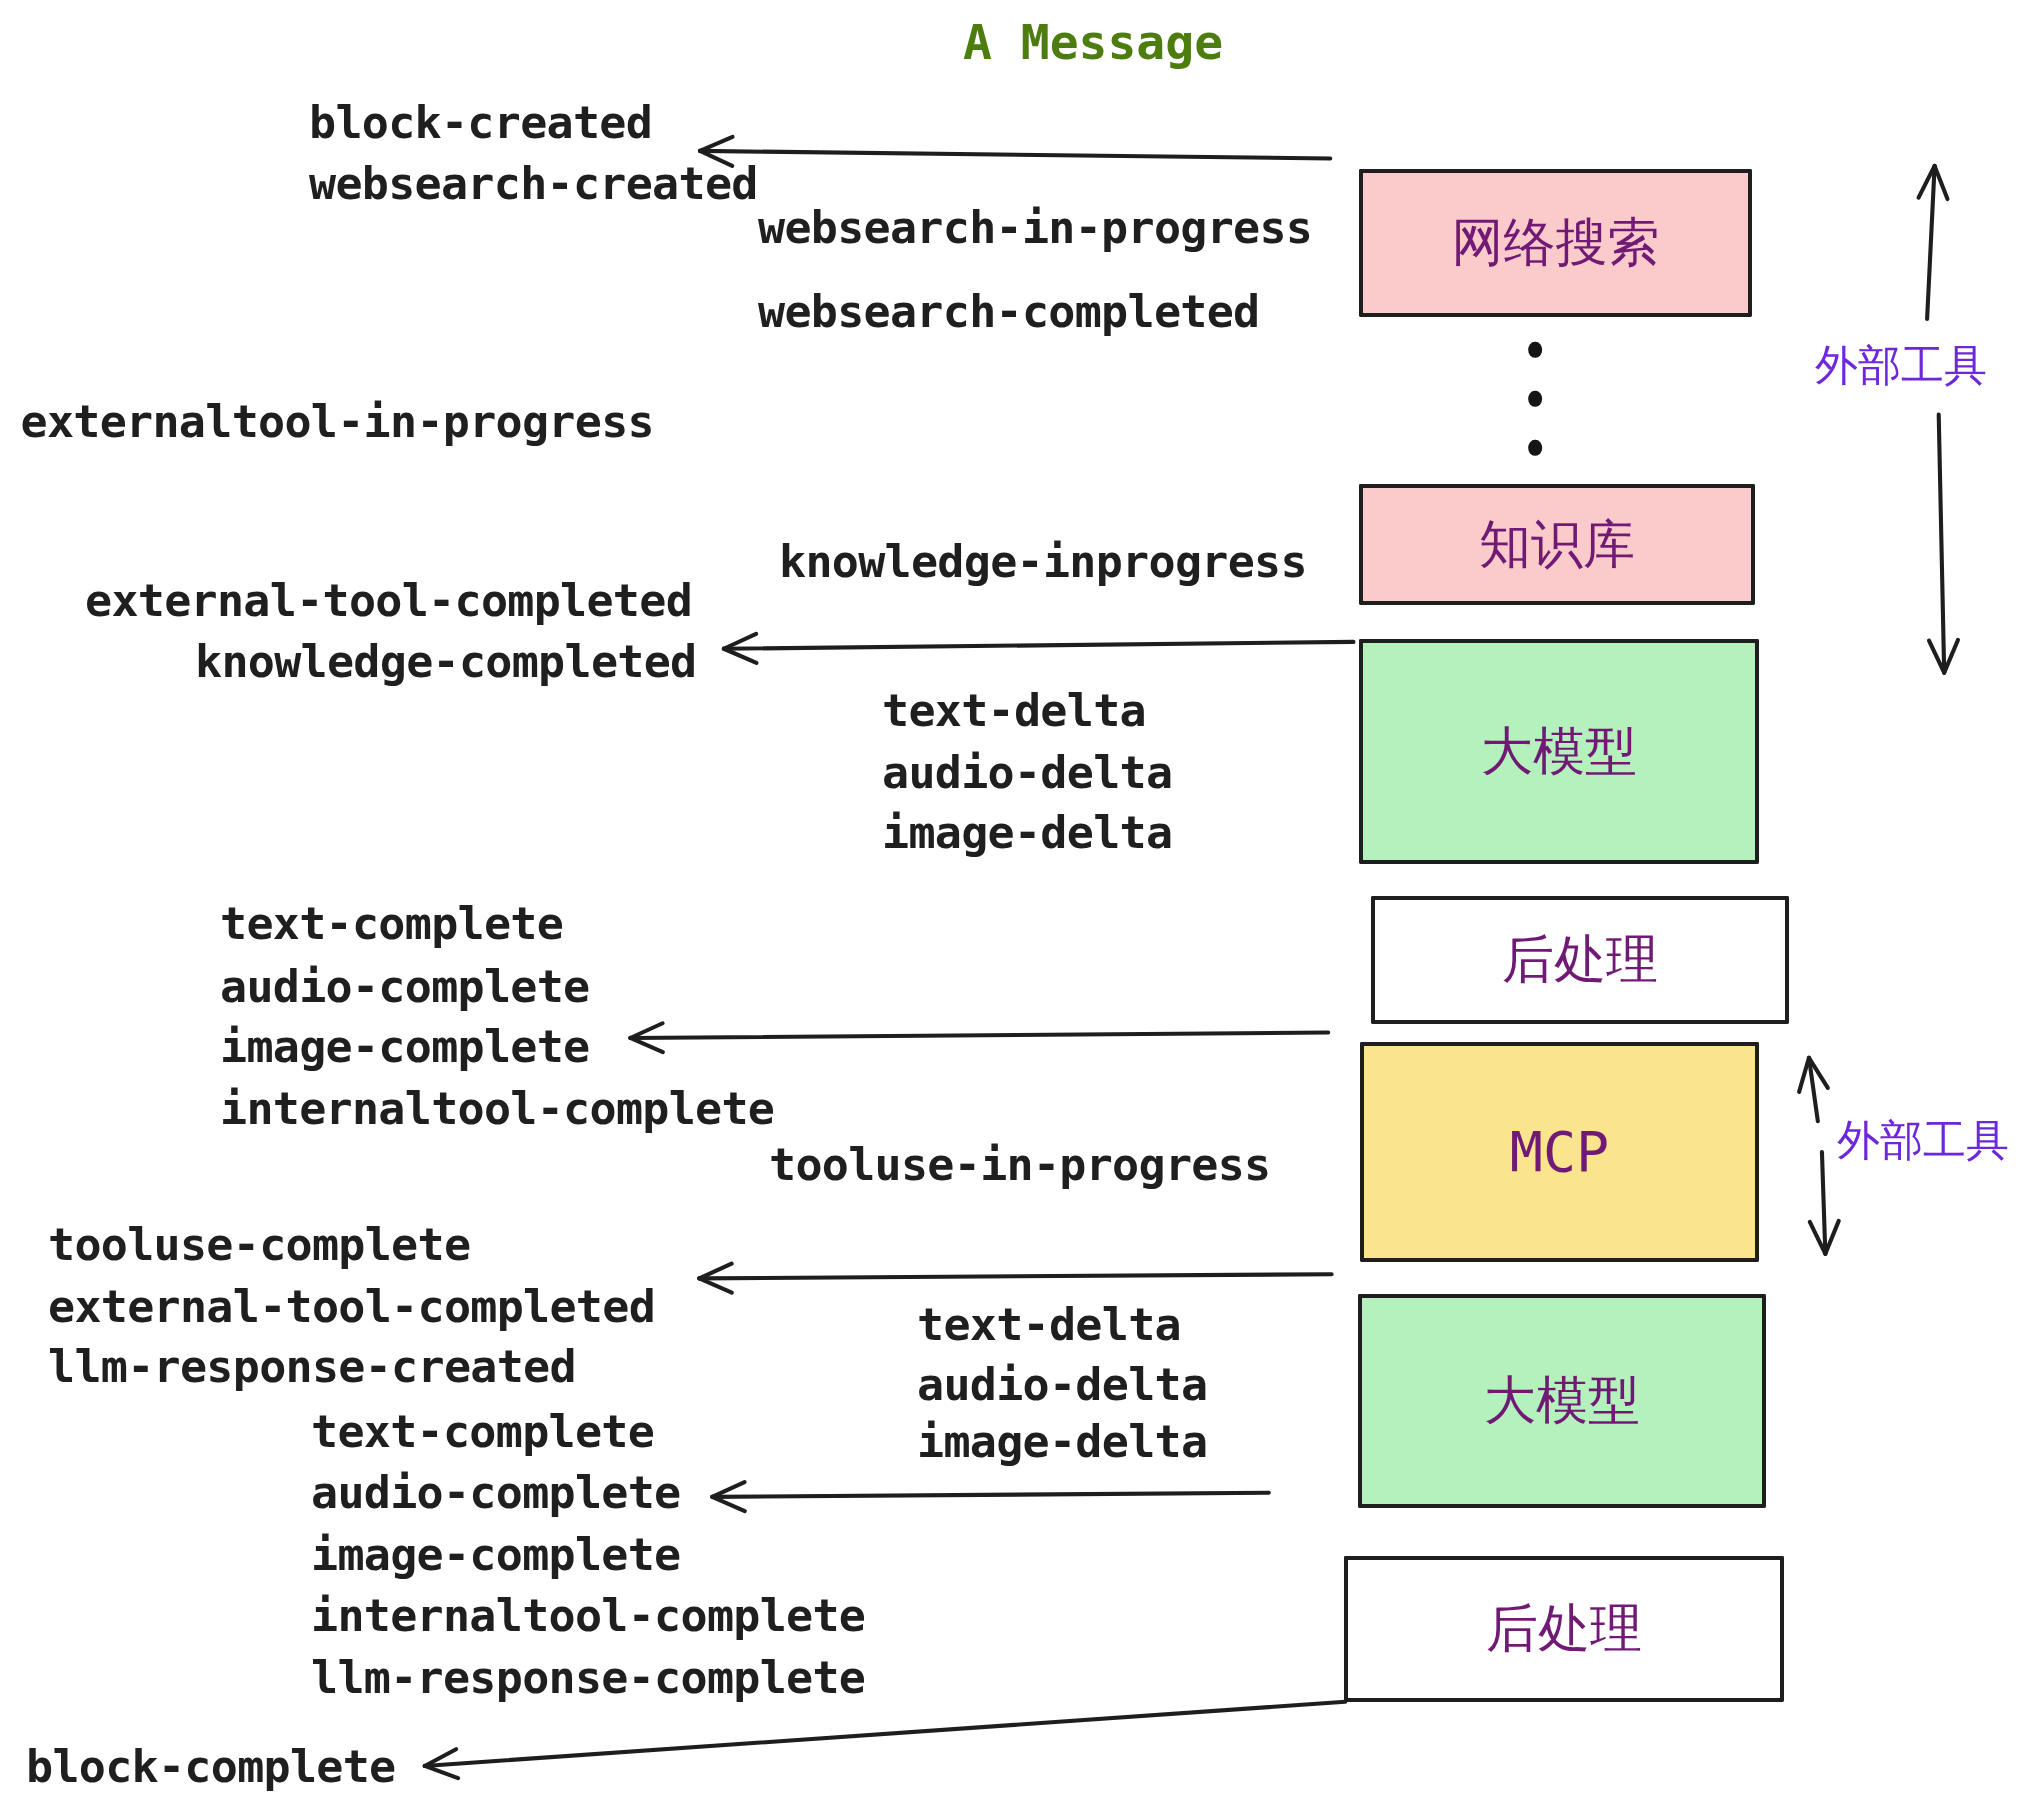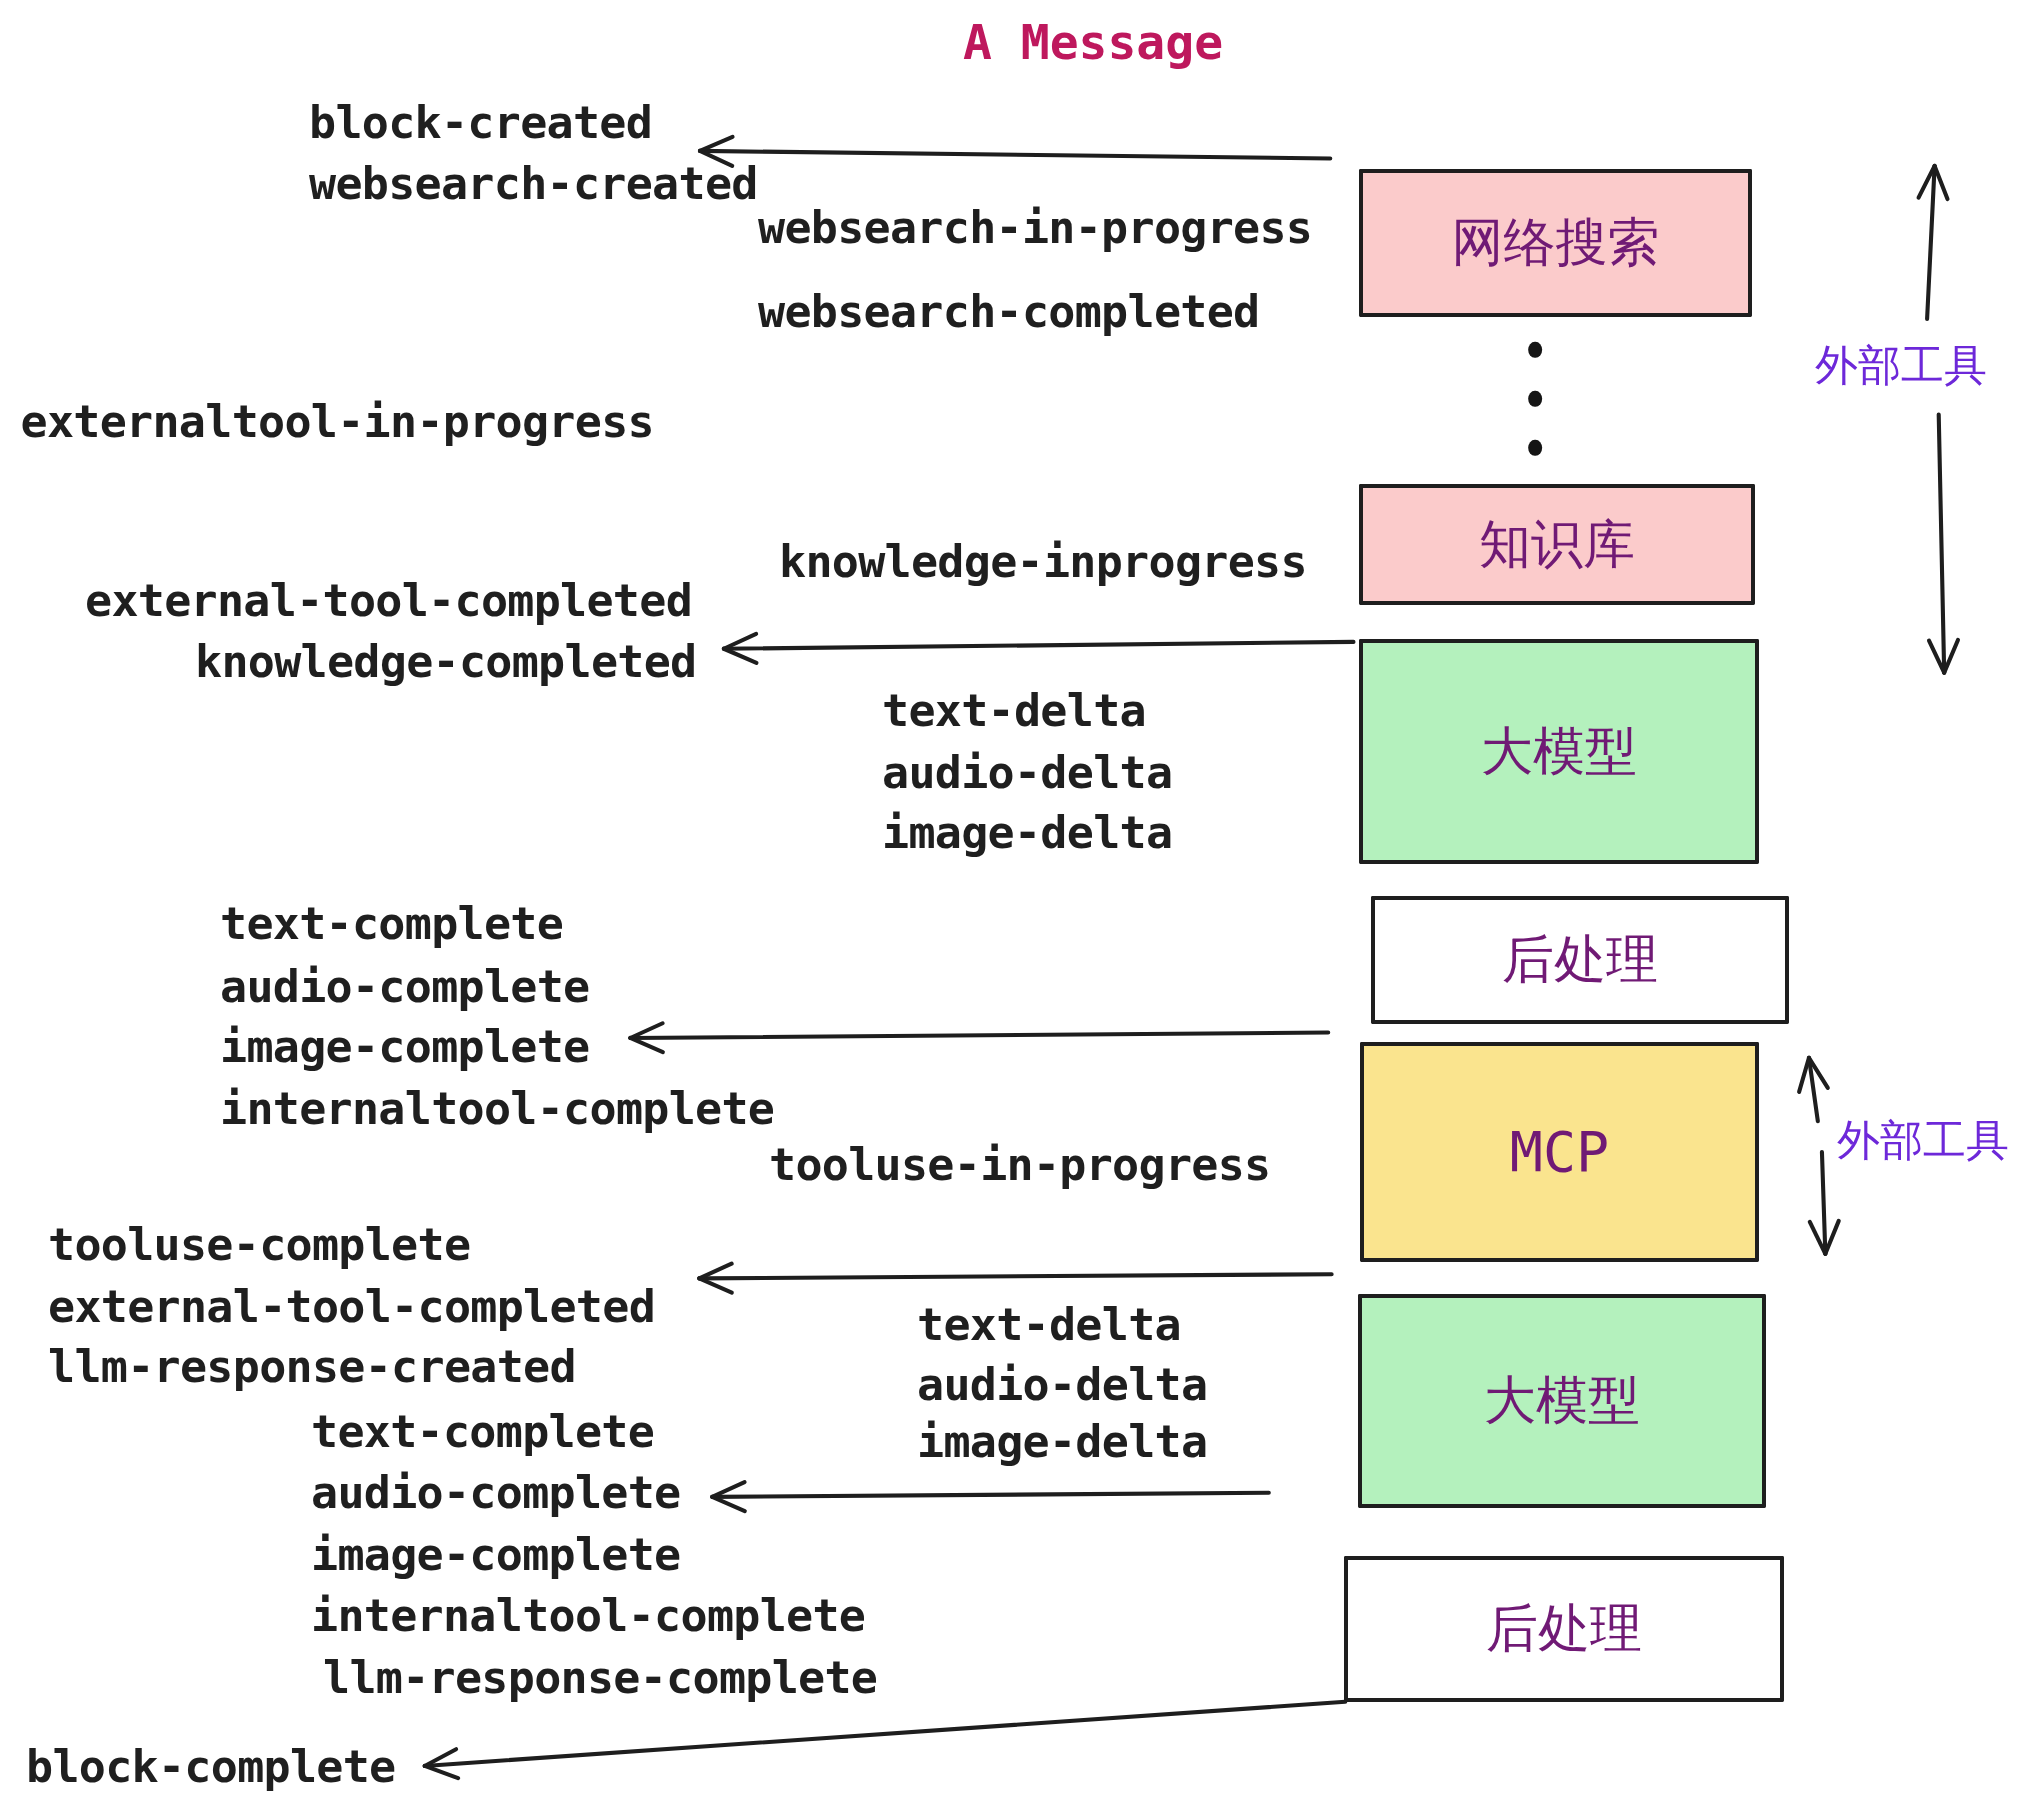--- a/index.html
+++ b/index.html
@@ -7,21 +7,21 @@
     position:relative;
     width:2035px;height:1796px;
     background:#ffffff;
     overflow:hidden;
     font-family:"DejaVu Sans Mono", monospace;
   }
   .title{
     position:absolute;
     transform:translate(-50%,-50%);
     font-family:"DejaVu Sans Mono", monospace;
-    font-size:48px;font-weight:bold;color:#be185d;white-space:nowrap;
+    font-size:48px;font-weight:bold;color:#4d7c0f;white-space:nowrap;
   }
   .event-label{
     position:absolute;
     transform:translateY(-50%);
     font-family:"DejaVu Sans Mono", monospace;
     font-size:45px;font-weight:bold;color:#1f1f1f;
     white-space:nowrap;letter-spacing:-0.7px;
   }
   .node-box{
     position:absolute;
@@ -146,21 +146,21 @@
       <div class="event-label" style="left: 48px; top: 1244px;">tooluse-complete</div>
       <div class="event-label" style="left: 48px; top: 1306px;">external-tool-completed</div>
       <div class="event-label" style="left: 48px; top: 1366px;">llm-response-created</div>
       <div class="event-label" style="left: 917px; top: 1324px;">text-delta</div>
       <div class="event-label" style="left: 917px; top: 1384px;">audio-delta</div>
       <div class="event-label" style="left: 917px; top: 1441px;">image-delta</div>
       <div class="event-label" style="left: 311px; top: 1431px;">text-complete</div>
       <div class="event-label" style="left: 311px; top: 1492px;">audio-complete</div>
       <div class="event-label" style="left: 311px; top: 1554px;">image-complete</div>
       <div class="event-label" style="left: 311px; top: 1615px;">internaltool-complete</div>
-      <div class="event-label" style="left: 311px; top: 1677px; margin-left: 12px;">llm-response-complete</div>
+      <div class="event-label" style="left: 311px; top: 1677px;">llm-response-complete</div>
       <div class="event-label" style="left: 26px; top: 1766px;">block-complete</div>
     </div>
   <div id="side-labels-layer">
       <div class="side-label" style="left: 1815px; top: 366px;">外部工具</div>
       <div class="side-label" style="left: 1837px; top: 1141px;">外部工具</div>
     </div>
   <div id="dots-layer">
       <div class="dot" style="left: 1535px; top: 350px;"></div>
       <div class="dot" style="left: 1535px; top: 399px;"></div>
       <div class="dot" style="left: 1535px; top: 448px;"></div>

